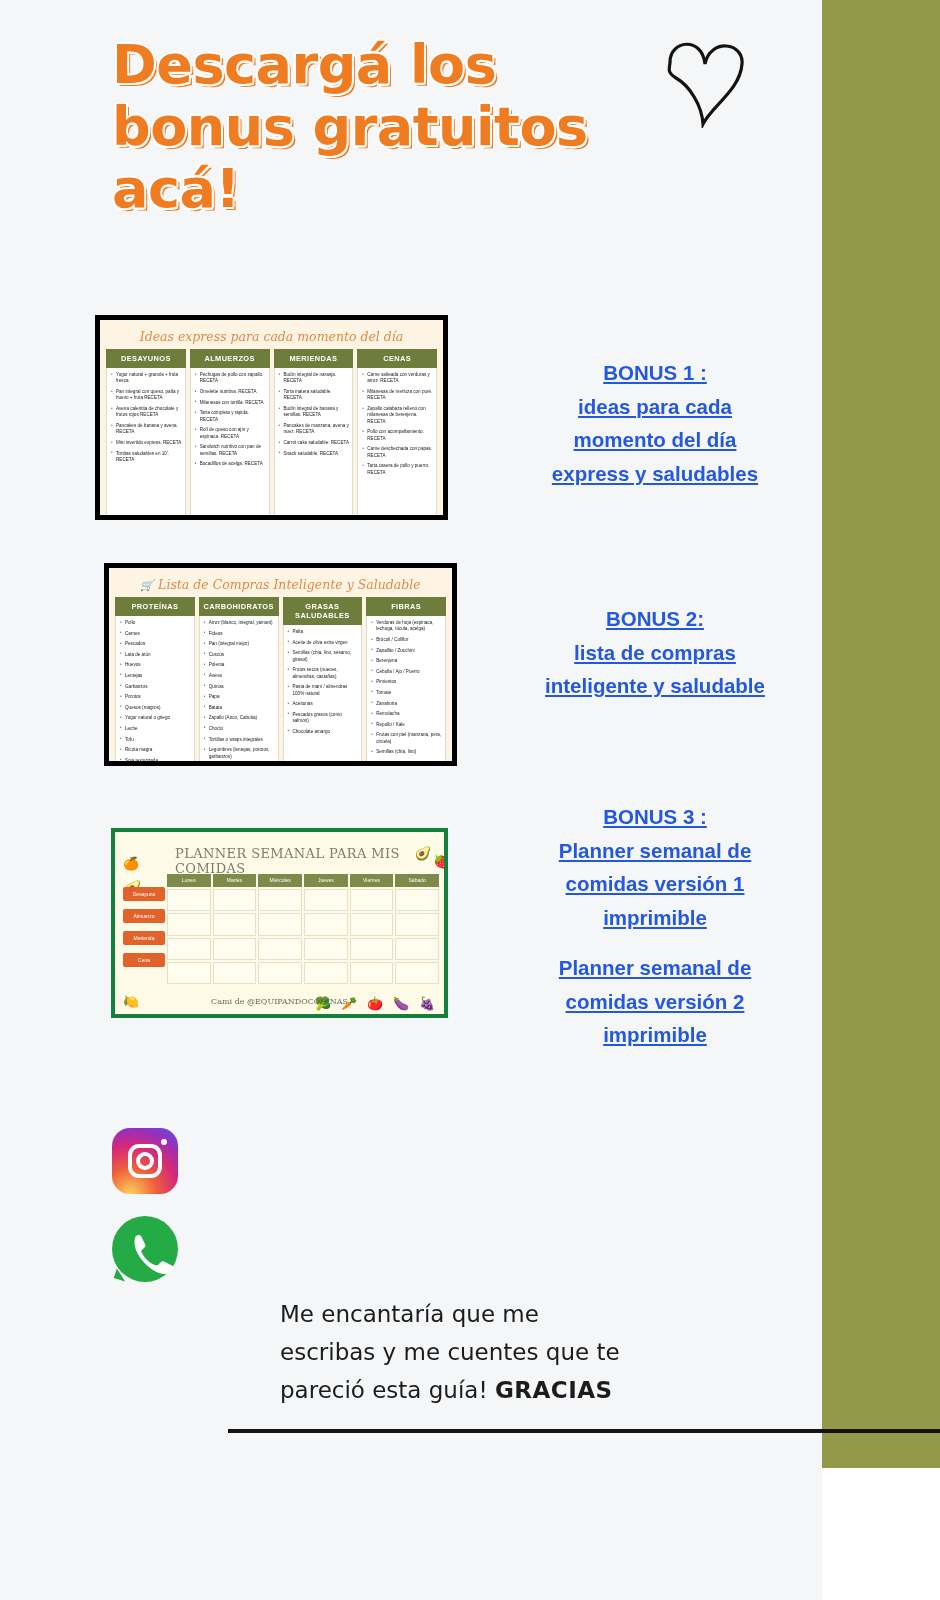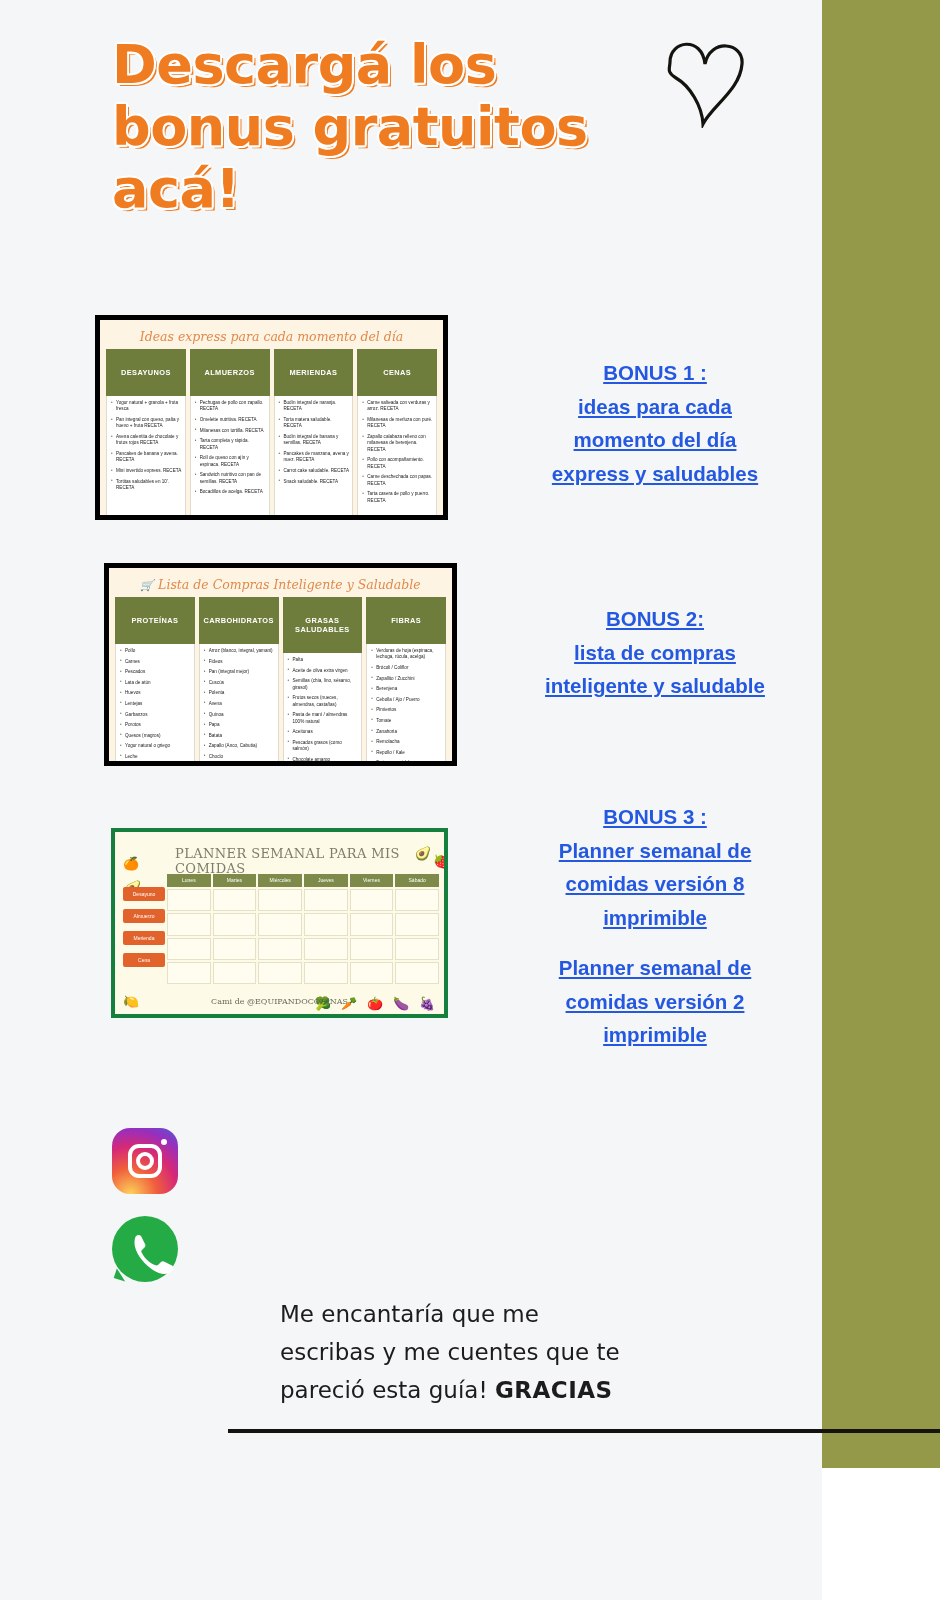--- a/index.html
+++ b/index.html
@@ -92,21 +92,21 @@
   }
   .col-wrap { display: flex; gap: 4px; padding: 5px 6px 0 6px; }
   .col { flex: 1; }
   .col-head {
     background: #6f7d3c;
     color: #ffffff;
     font-size: 7.4px;
     font-weight: bold;
     text-align: center;
     letter-spacing: .4px;
-    padding: 19px 1px;
+    padding: 5px 1px;
   }
   .col-body {
     background: #ffffff;
     border: 1px solid #dedbd0;
     border-top: none;
     padding: 4px 3px 4px 4px;
     height: 150px;
   }
   .col-body ul { list-style: none; }
   .col-body li {
@@ -468,21 +468,21 @@
         <div class="pg-cell"></div>
         <div class="pg-cell"></div>
         <div class="pg-cell"></div>
       </div>
       <div id="planner-footer">Cami de @EQUIPANDOCOCINAS</div>
     </div>
 
     <div class="bonus-links" style="left:505px; top:800px; width:300px;">
       <a href="#">BONUS 3 :</a><br>
       <a href="#">Planner semanal de</a><br>
-      <a href="#">comidas versión 8</a><br>
+      <a href="#">comidas versión 1</a><br>
       <a href="#">imprimible</a>
       <span class="sep"></span>
       <a href="#">Planner semanal de</a><br>
       <a href="#">comidas versión 2</a><br>
       <a href="#">imprimible</a>
     </div>
 
     <div id="social">
       <div class="social-row">
         <div id="ig-icon">

